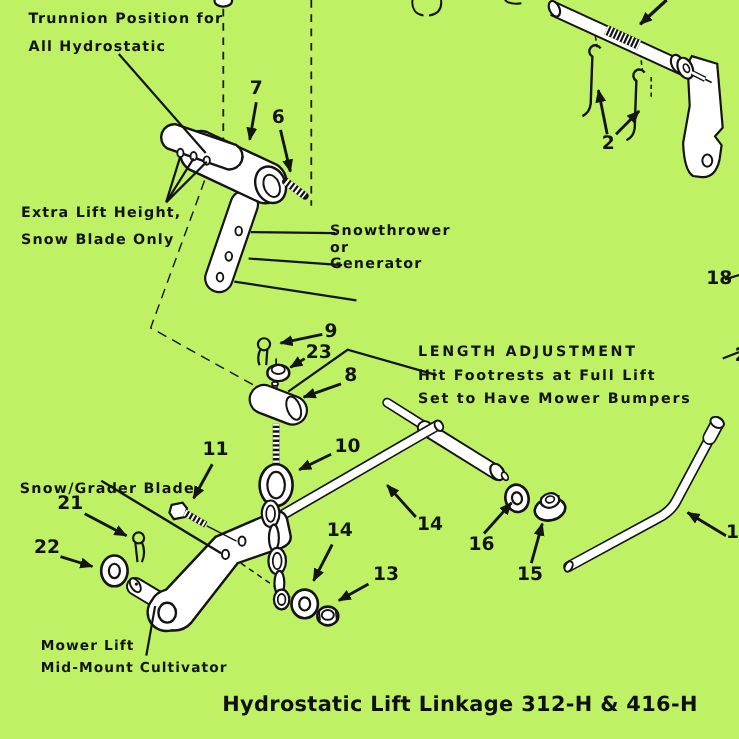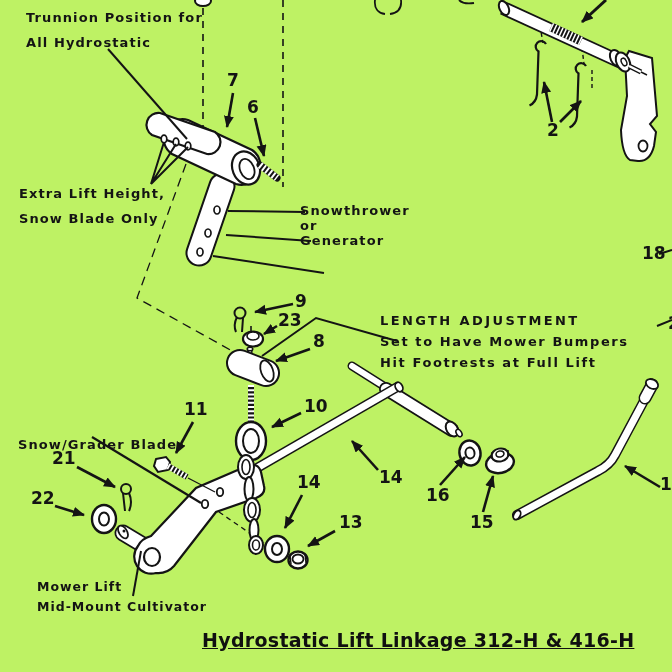--- a/index.html
+++ b/index.html
@@ -6,21 +6,21 @@
   .stage{position:relative;width:672px;height:672px;background:#bef264;overflow:hidden;
          font-family:"DejaVu Sans","Liberation Sans",sans-serif;color:#141414;}
   svg{position:absolute;left:0;top:0;}
   .lbl{position:absolute;font-weight:bold;font-size:13px;letter-spacing:1.1px;
        line-height:25px;white-space:nowrap;color:#141414;}
   .lbl.small{line-height:15px;}
   .lbl.center{text-align:left;}
   .num{position:absolute;font-weight:bold;font-size:17px;letter-spacing:0;
        color:#141414;white-space:nowrap;}
   .caption{position:absolute;left:202px;top:629px;font-weight:bold;font-size:19px;
-       letter-spacing:.3px;white-space:nowrap;color:#101010;text-decoration:underline;}
+       letter-spacing:.3px;white-space:nowrap;color:#101010;}
 </style>
 </head>
 <body>
 
 <div class="stage">
 
 <svg width="672" height="672" viewBox="0 0 672 672">
   <defs>
     <marker id="ah" markerUnits="userSpaceOnUse" markerWidth="14" markerHeight="11" refX="11" refY="5" orient="auto">
       <path d="M0,0 L12,5 L0,10 Z" fill="#141414"></path>
@@ -221,22 +221,22 @@
 
 <div class="lbl small center" style="left:300px;top:203px;width:116px">
   <div>Snowthrower</div>
   <div>or</div>
   <div>Generator</div>
 </div>
 
 
 <div class="lbl center" style="left:380px;top:310px;width:256px;line-height:21px;letter-spacing:1.6px">
   <div style="letter-spacing:2.4px">LENGTH ADJUSTMENT</div>
+  <div>Hit Footrests at Full Lift</div>
   <div>Set to Have Mower Bumpers</div>
-  <div>Hit Footrests at Full Lift</div>
 </div>
 
 <div class="lbl" style="left:18px;top:432px">
   <div>Snow/Grader Blade</div>
 </div>
 
 <div class="lbl" style="left:37px;top:577px;line-height:20px;letter-spacing:1px;font-size:12.5px">
   <div>Mower Lift</div>
   <div>Mid-Mount Cultivator</div>
 </div>

